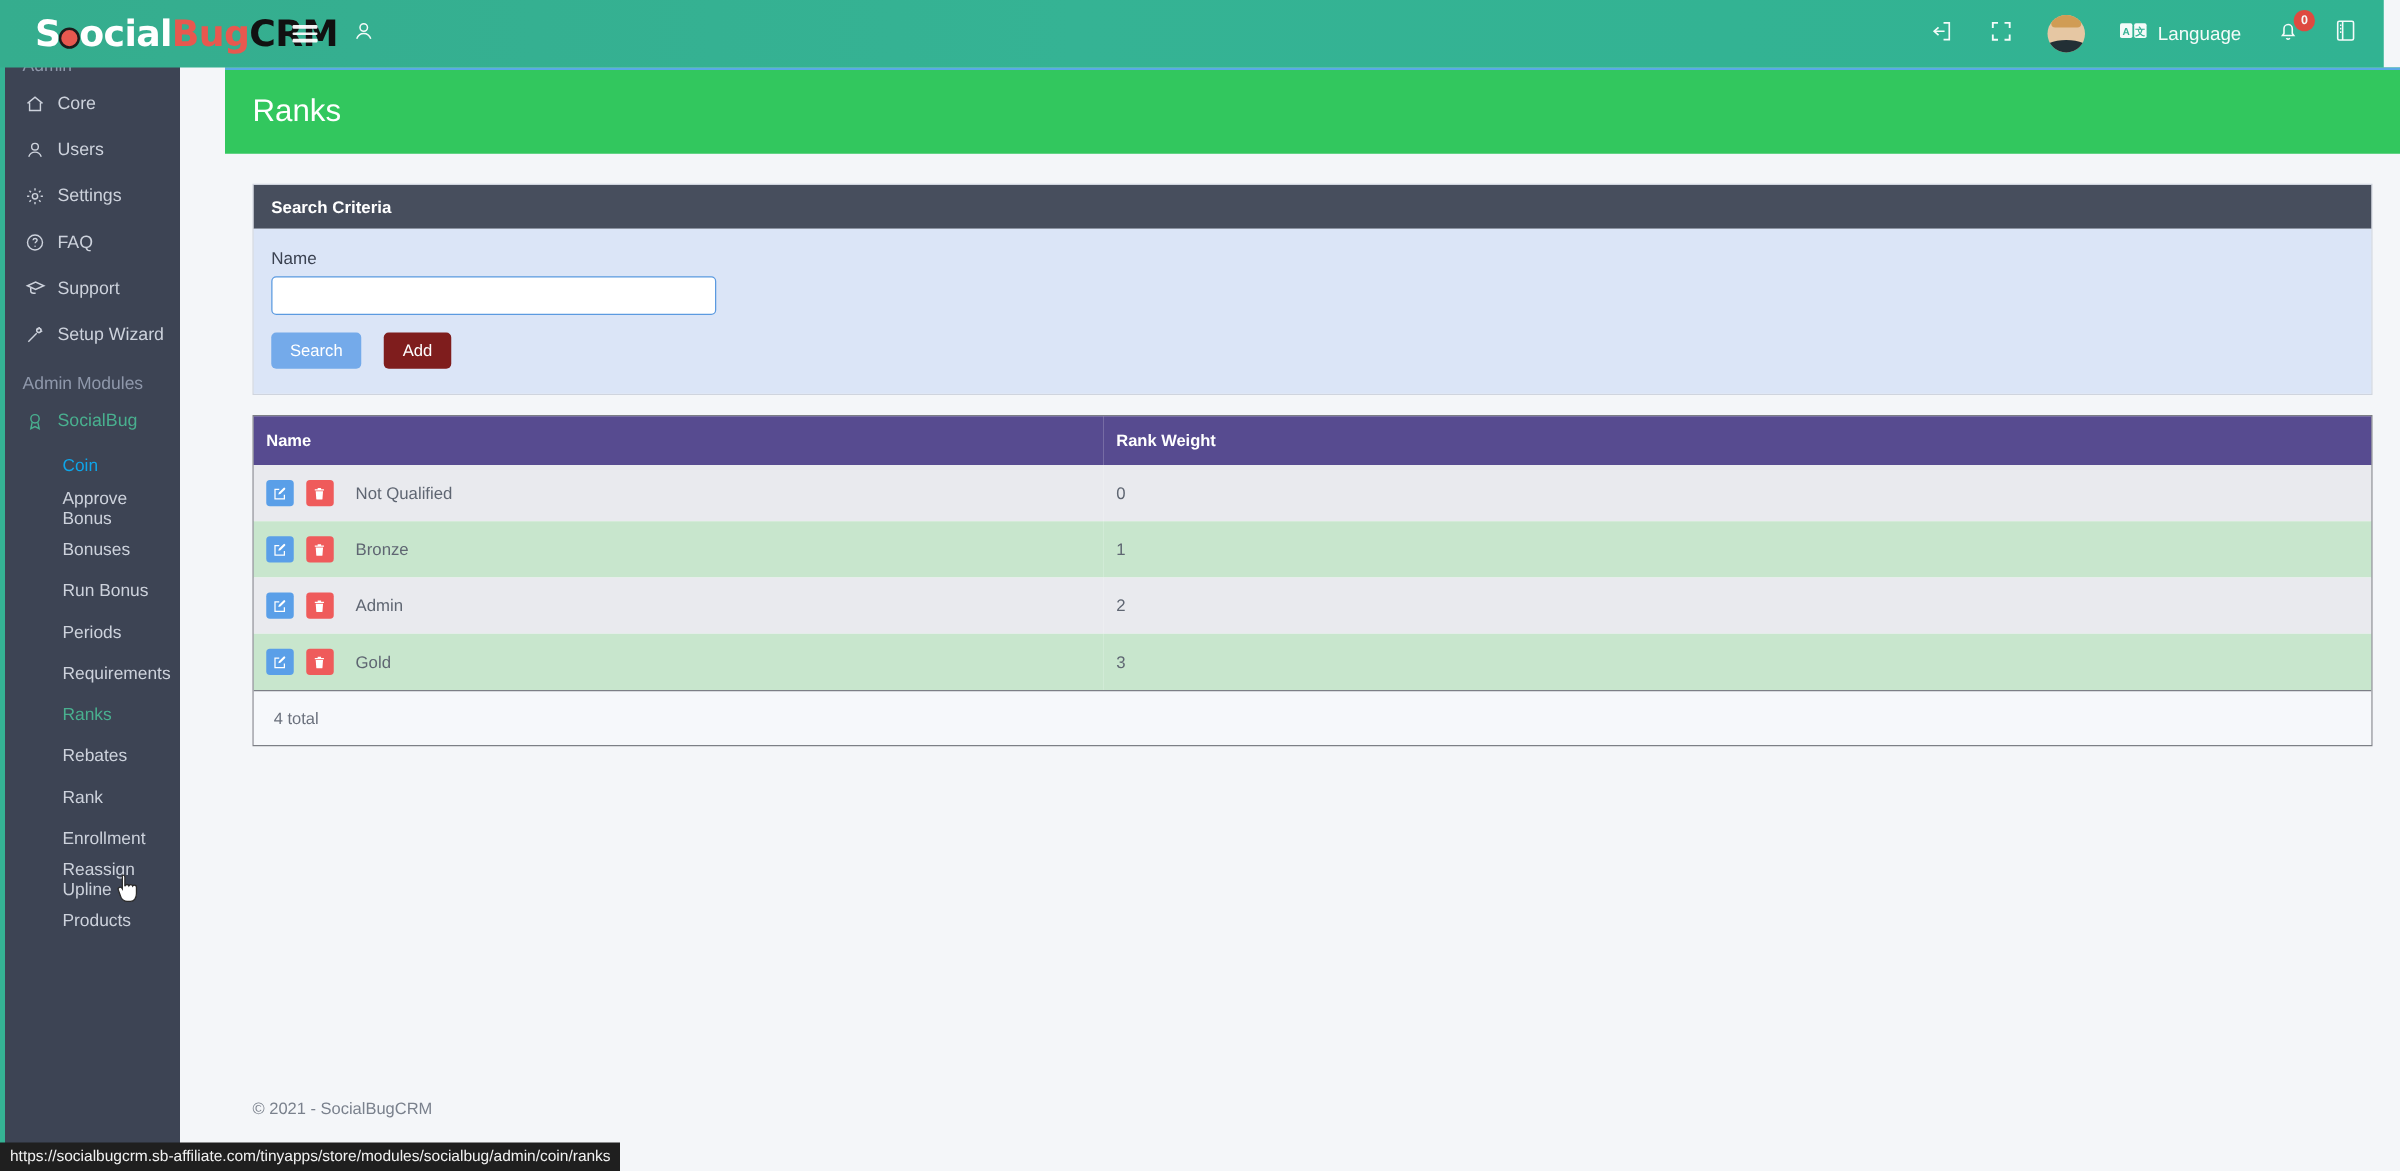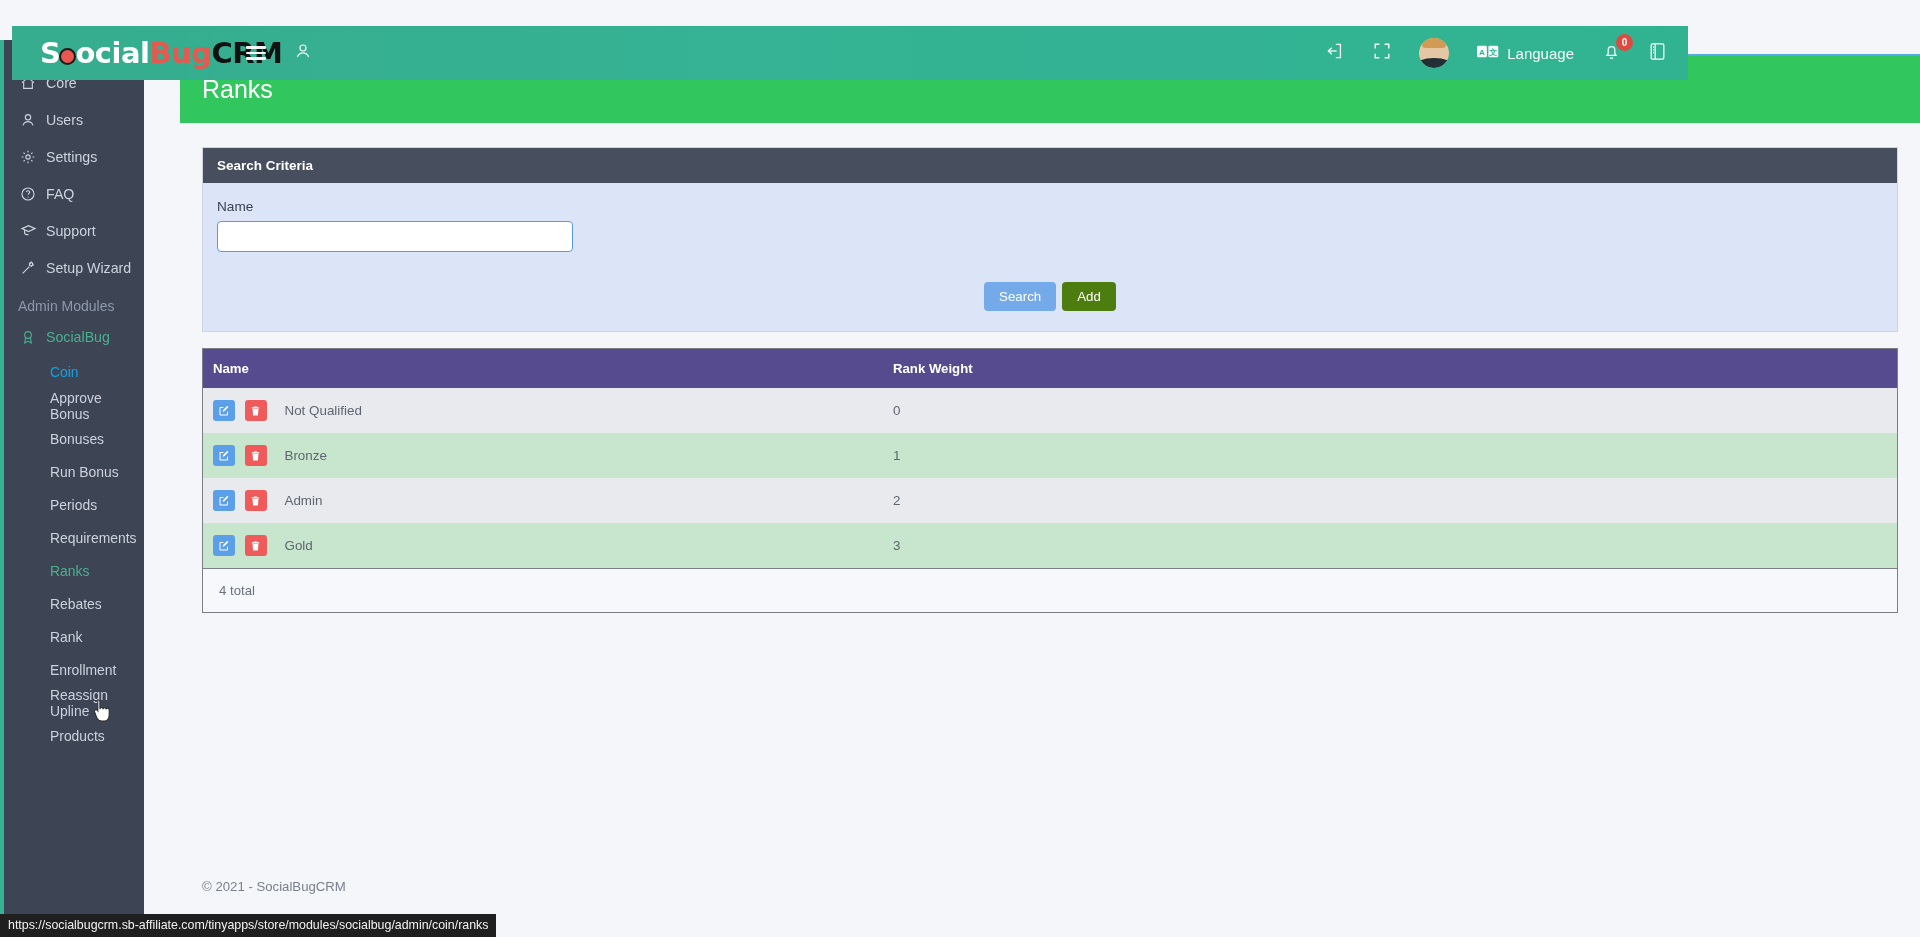--- a/index.html
+++ b/index.html
@@ -5,26 +5,25 @@
   * { box-sizing: border-box; margin: 0; padding: 0; }
   html, body {
     width: 1920px; height: 937px;
     overflow: hidden;
     font-family: "Liberation Sans", sans-serif;
     background: #f4f6f9;
   }
 
   
   #topbar {
-    position: absolute; top: 0; left: 12px;
-    width: 1676px; height: 54px;
+    position: absolute; top: 0; left: 0;
+    width: 1907px; height: 54px;
     background: linear-gradient(to right, #35ad8e 0%, #35b394 45%, #31b392 100%);
     display: flex; align-items: center;
     z-index: 30;
-    margin-top: 26px;
   }
   #brand {
     width: 220px; padding-left: 28px;
     font-family: "DejaVu Sans", sans-serif;
     font-size: 29px; font-weight: bold;
     letter-spacing: -0.5px;
     white-space: nowrap;
   }
   #brand .w { color: #ffffff; }
   #brand .r { color: #e8584f; }
@@ -150,30 +149,30 @@
   .form-label {
     color: #3b4251; font-size: 13.6px; margin-bottom: 7px; display: block;
   }
   #name-input {
     width: 356px; height: 31px;
     border: 1px solid #5b9ae0; border-radius: 4px;
     background: #ffffff; padding: 0 9px;
     font-family: "Liberation Sans", sans-serif; font-size: 13.5px;
     outline: none;
   }
-  .btn-row { margin-top: 30px; display: flex; gap: 6px; justify-content: center; }
+  .btn-row { margin-top: 14px; display: flex; gap: 18px; }
   .btn {
     border: none; border-radius: 4px; color: #ffffff;
     font-size: 13.3px; padding: 7px 15px; cursor: pointer;
     font-family: "Liberation Sans", sans-serif;
   }
   .btn-search { background: #74aaea; }
   .btn-add { background: #f5a council; }
   .btn-add { background: #f6a council; }
-  .btn-add { background: #4d7c0f; }
+  .btn-add { background: #7f1d1d; }
 
   
   #results {
     border: 1px solid #7c7f86;
     background: #ffffff;
   }
   table { width: 100%; border-collapse: collapse; }
   thead th {
     background: #574b90; color: #ffffff;
     text-align: left; font-size: 13.2px; font-weight: bold;

